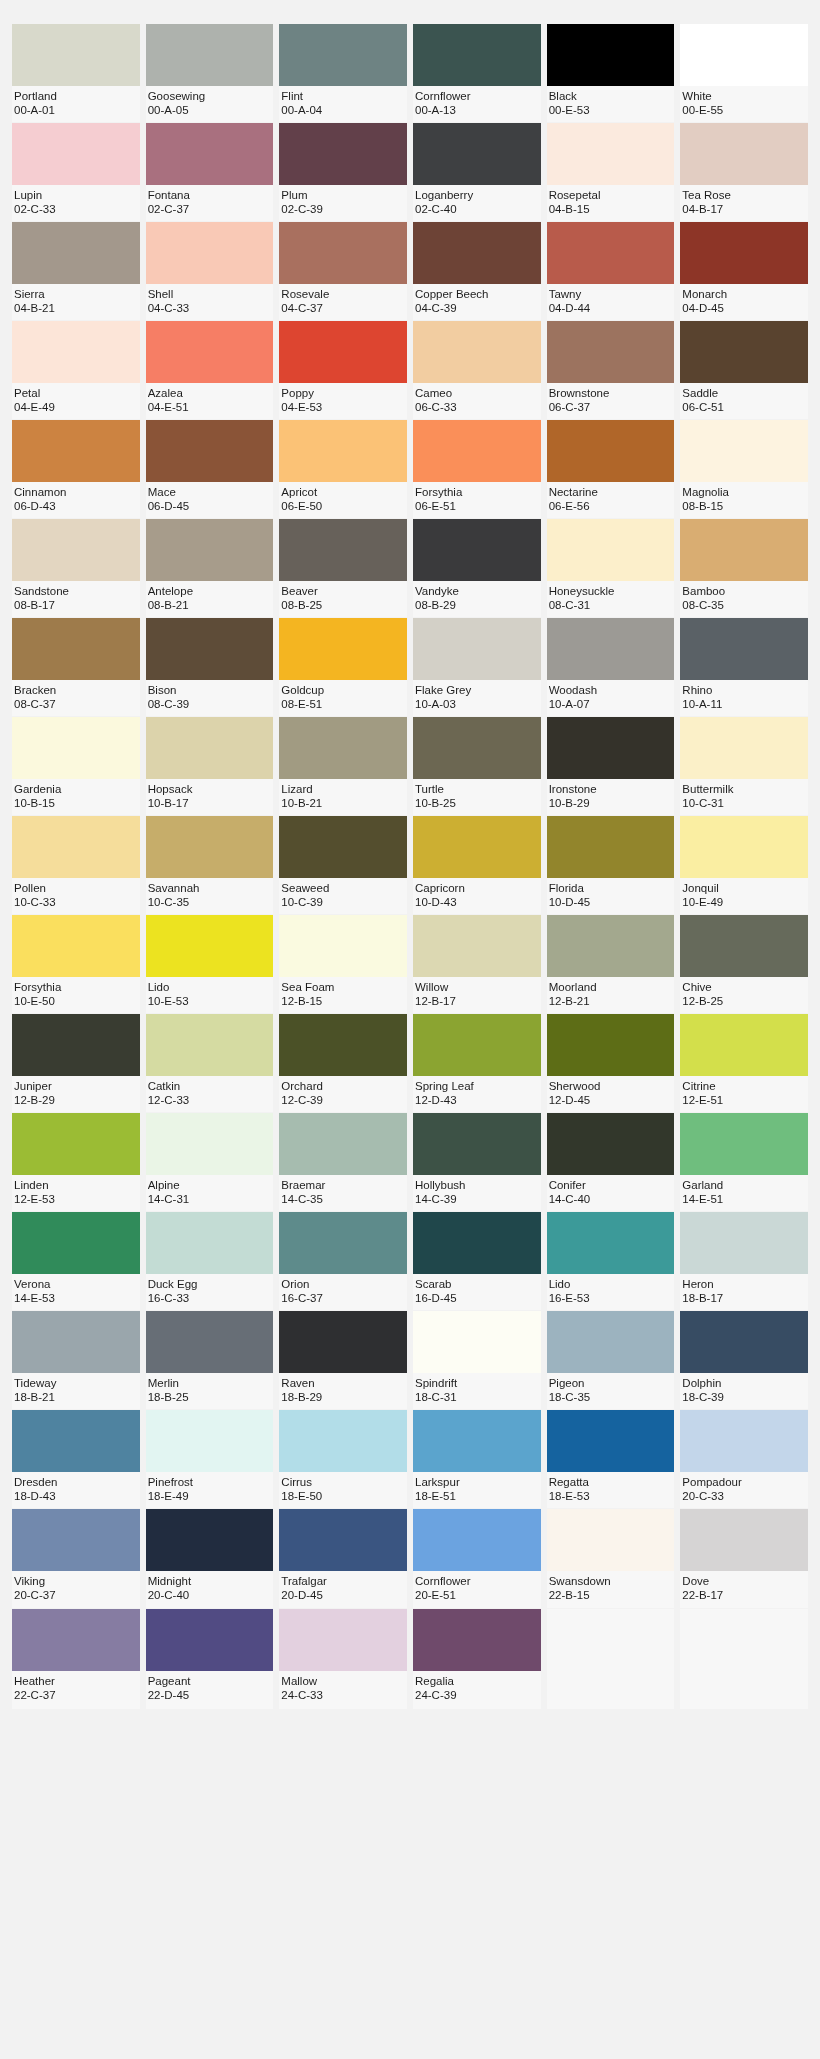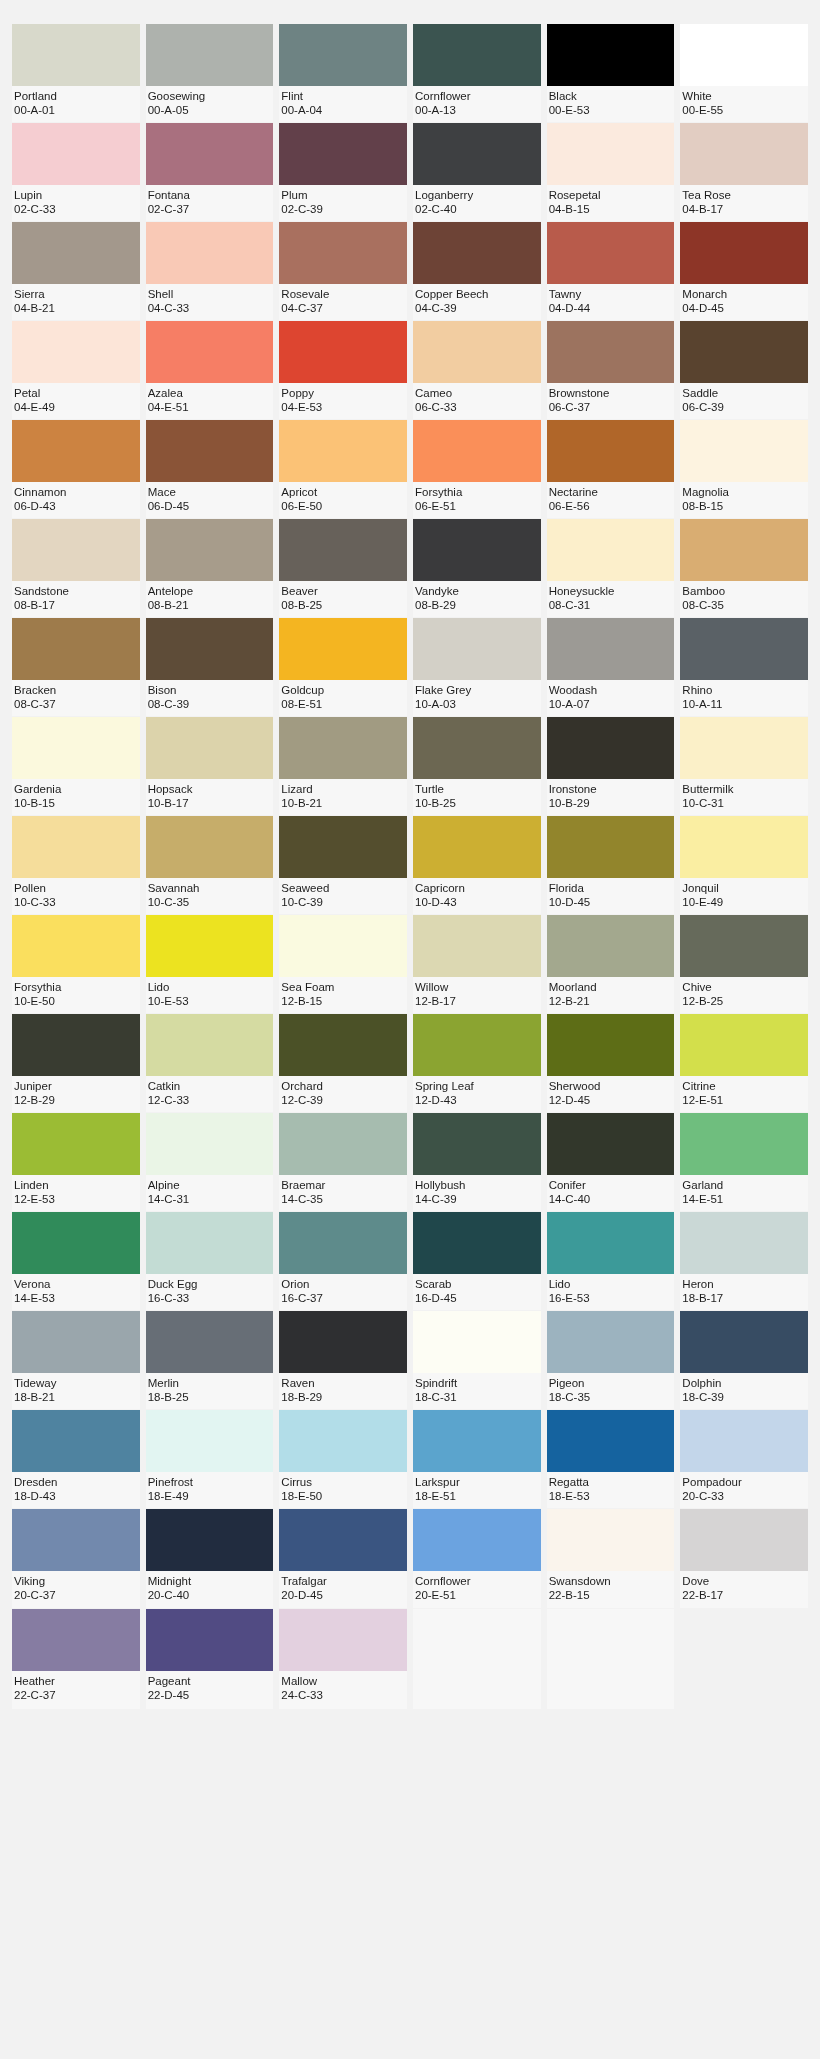--- a/index.html
+++ b/index.html
@@ -227,21 +227,21 @@
         <span class="swatch-chip" style="background: rgb(156, 115, 95);"></span>
         <div class="swatch-caption">
           <span class="swatch-name">Brownstone</span>
           <span class="swatch-code">06-C-37</span>
         </div>
       </div>
       <div class="swatch-cell">
         <span class="swatch-chip" style="background: rgb(89, 67, 47);"></span>
         <div class="swatch-caption">
           <span class="swatch-name">Saddle</span>
-          <span class="swatch-code">06-C-39</span>
+          <span class="swatch-code">06-C-51</span>
         </div>
       </div>
       <div class="swatch-cell">
         <span class="swatch-chip" style="background: rgb(204, 131, 65);"></span>
         <div class="swatch-caption">
           <span class="swatch-name">Cinnamon</span>
           <span class="swatch-code">06-D-43</span>
         </div>
       </div>
       <div class="swatch-cell">
@@ -753,20 +753,27 @@
         <div class="swatch-caption">
           <span class="swatch-name">Pageant</span>
           <span class="swatch-code">22-D-45</span>
         </div>
       </div>
       <div class="swatch-cell">
         <span class="swatch-chip" style="background: rgb(227, 208, 223);"></span>
         <div class="swatch-caption">
           <span class="swatch-name">Mallow</span>
           <span class="swatch-code">24-C-33</span>
+        </div>
+      </div>
+      <div class="swatch-cell">
+        <span class="swatch-chip" style="background: rgb(111, 74, 107);"></span>
+        <div class="swatch-caption">
+          <span class="swatch-name">Regalia</span>
+          <span class="swatch-code">24-C-39</span>
         </div>
       </div>
       <div class="swatch-cell empty">
         <span class="swatch-chip"></span>
         <div class="swatch-caption">
           <span class="swatch-name"></span>
           <span class="swatch-code"></span>
         </div>
       </div>
       <div class="swatch-cell empty">

